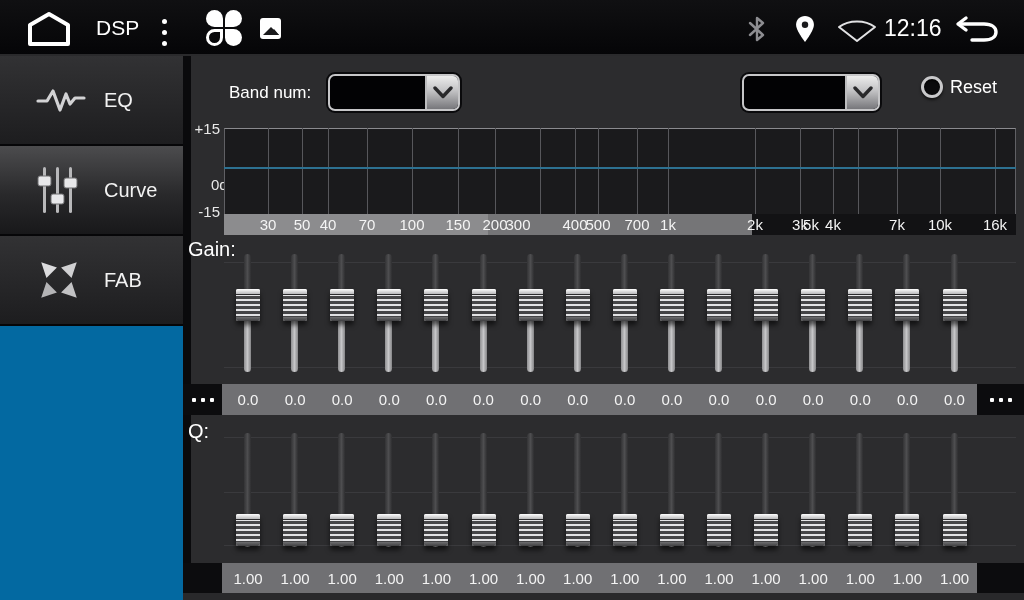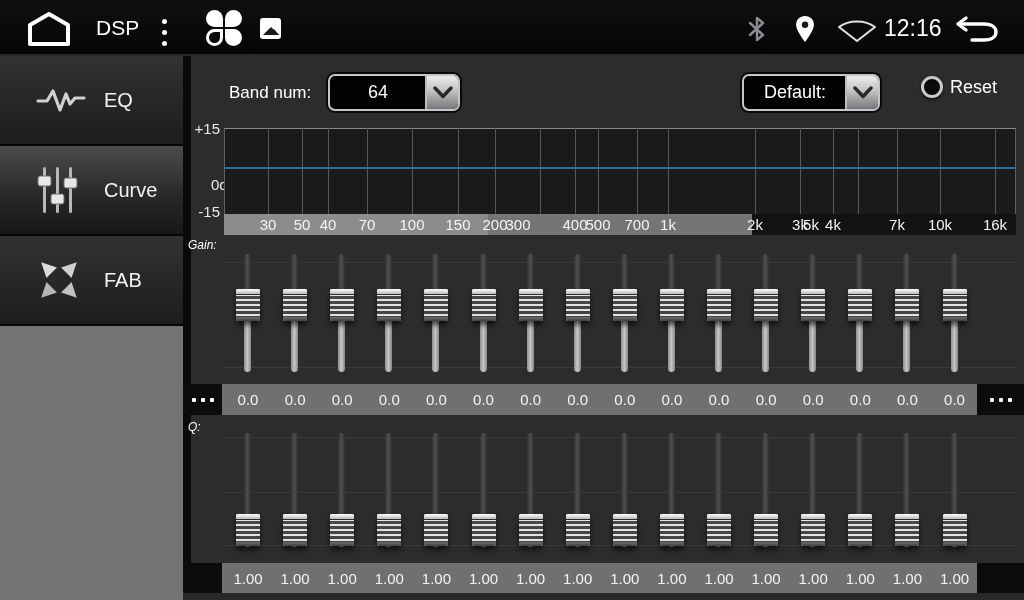--- a/index.html
+++ b/index.html
@@ -19,21 +19,21 @@
   .clover .p3{background:transparent;border:3px solid #fff;border-radius:50% 0 50% 50%;box-sizing:border-box;}
   .clover .p4{border-radius:0 50% 50% 50%;}
   .photo{width:21px;height:21px;background:#fff;border-radius:3px;position:relative;overflow:hidden;}
   .photo i{position:absolute;left:3px;bottom:4px;width:0;height:0;border-left:8px solid transparent;
            border-right:8px solid transparent;border-bottom:8px solid #1b1b1d;}
   .photo u{position:absolute;right:2px;bottom:4px;width:0;height:0;border-left:5px solid transparent;
            border-right:5px solid transparent;border-bottom:6px solid #1b1b1d;}
   #clock{font-size:23px;color:#fff;line-height:56px;}
 
   
-  #sidebar{left:0;top:56px;width:183px;height:544px;background:#737373;}
+  #sidebar{left:0;top:56px;width:183px;height:544px;background:#0369a1;}
   .side-item{position:absolute;left:0;width:183px;height:88px;display:flex;align-items:center;
              background:linear-gradient(180deg,#323234,#1d1d1f);border-bottom:2px solid #060608;cursor:pointer;}
   .side-item.selected{background:linear-gradient(180deg,#4c4c4e,#29292b 55%,#18181a);}
   .side-icon{width:60px;margin-left:36px;flex:0 0 auto;}
   .side-label{font-size:20px;color:#f2f2f2;margin-left:8px;}
   #side-divider{left:183px;top:56px;width:8px;height:544px;background:#0a0a0c;}
 
   
   .ctl-label{font-size:17px;color:#fff;line-height:37px;}
   .dropdown{position:absolute;top:74px;height:37px;background:#020204;border:2px solid #c6c6c8;
@@ -49,21 +49,21 @@
   #plot{left:224px;top:128px;width:792px;height:86px;background:#1a1a1c;border-top:1px solid #8a8a8e;
         border-left:1px solid #606064;border-right:1px solid #606064;box-sizing:border-box;}
   .gridline{position:absolute;top:128px;height:86px;width:1px;background:#57575b;}
   #zero-line{left:224px;top:167px;width:792px;height:2px;background:#2d7191;}
   .ylab{position:absolute;left:184px;width:36px;text-align:right;font-size:15px;color:#e8e8e8;}
   .strip-seg{position:absolute;top:214px;height:21px;}
   .freq-label{position:absolute;top:214px;height:21px;line-height:21px;font-size:15px;color:#f4f4f4;
               transform:translateX(-50%);white-space:nowrap;}
 
   
-  .sec-label{position:absolute;left:188px;font-size:12px;color:#fff;font-style:italic;}
+  .sec-label{position:absolute;left:188px;font-size:20px;color:#fff;}
   .hline{position:absolute;left:224px;width:792px;height:1px;background:#3a3a3d;}
 
   
   .slider{position:absolute;width:24px;cursor:pointer;}
   .track-dark{position:absolute;left:8px;width:7px;border-radius:4px 4px 0 0;
               background:linear-gradient(90deg,#333335,#4e4e50,#2e2e30);}
   .track-light{position:absolute;left:8px;width:7px;border-radius:0 0 4px 4px;
                background:linear-gradient(90deg,#8f8f91,#c6c6c8,#858587);}
   .thumb{position:absolute;left:0;width:24px;height:32px;border-radius:2px;
          background:repeating-linear-gradient(180deg,rgba(230,230,232,.95) 0 2px,rgba(58,58,60,.9) 2px 5px),
@@ -169,29 +169,27 @@
           <polygon points="39,39 24,34 34,24" fill="#c2c2c4"></polygon>
         </svg>
       </span>
       <span class="side-label">FAB</span>
     </div>
   </div>
   <div id="side-divider" class="abs"></div>
 
   <span class="abs ctl-label" style="left:229px;top:74px;">Band num:</span>
   <div class="dropdown" style="left:328px;width:132px;">
-    <span class="dd-value">64</span>
     <span class="dd-btn">
       <svg width="20" height="13" viewBox="0 0 20 13">
           <path d="M2,2 L10,10.5 L18,2" fill="none" stroke="#29292b" stroke-width="3.4" stroke-linecap="round" stroke-linejoin="round"></path>
         </svg>
     </span>
   </div>
   <div class="dropdown" style="left:742px;width:138px;">
-    <span class="dd-value">Default:</span>
     <span class="dd-btn">
       <svg width="20" height="13" viewBox="0 0 20 13">
           <path d="M2,2 L10,10.5 L18,2" fill="none" stroke="#29292b" stroke-width="3.4" stroke-linecap="round" stroke-linejoin="round"></path>
         </svg>
     </span>
   </div>
   <div id="reset-radio" class="abs"></div>
   <span class="abs" style="left:950px;top:77px;font-size:18px;color:#fff;">Reset</span>
 
   <span class="ylab" style="top:120px;">+15</span>

